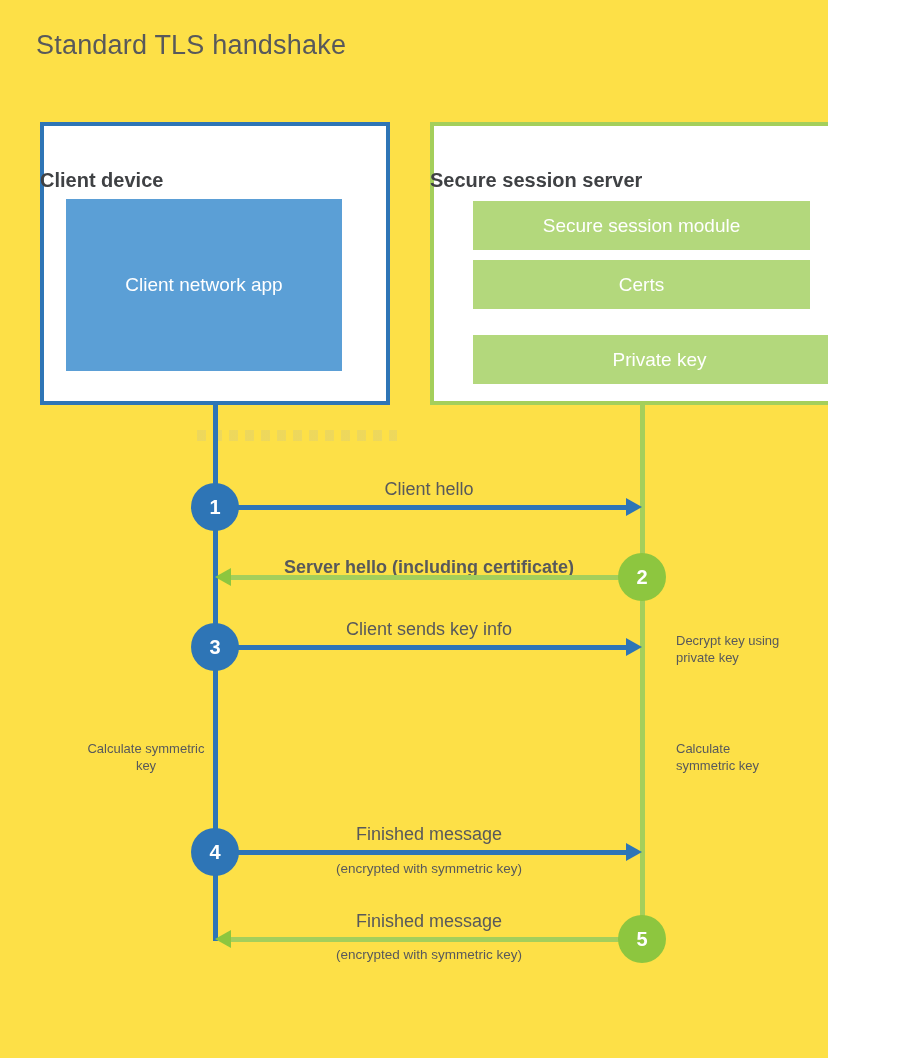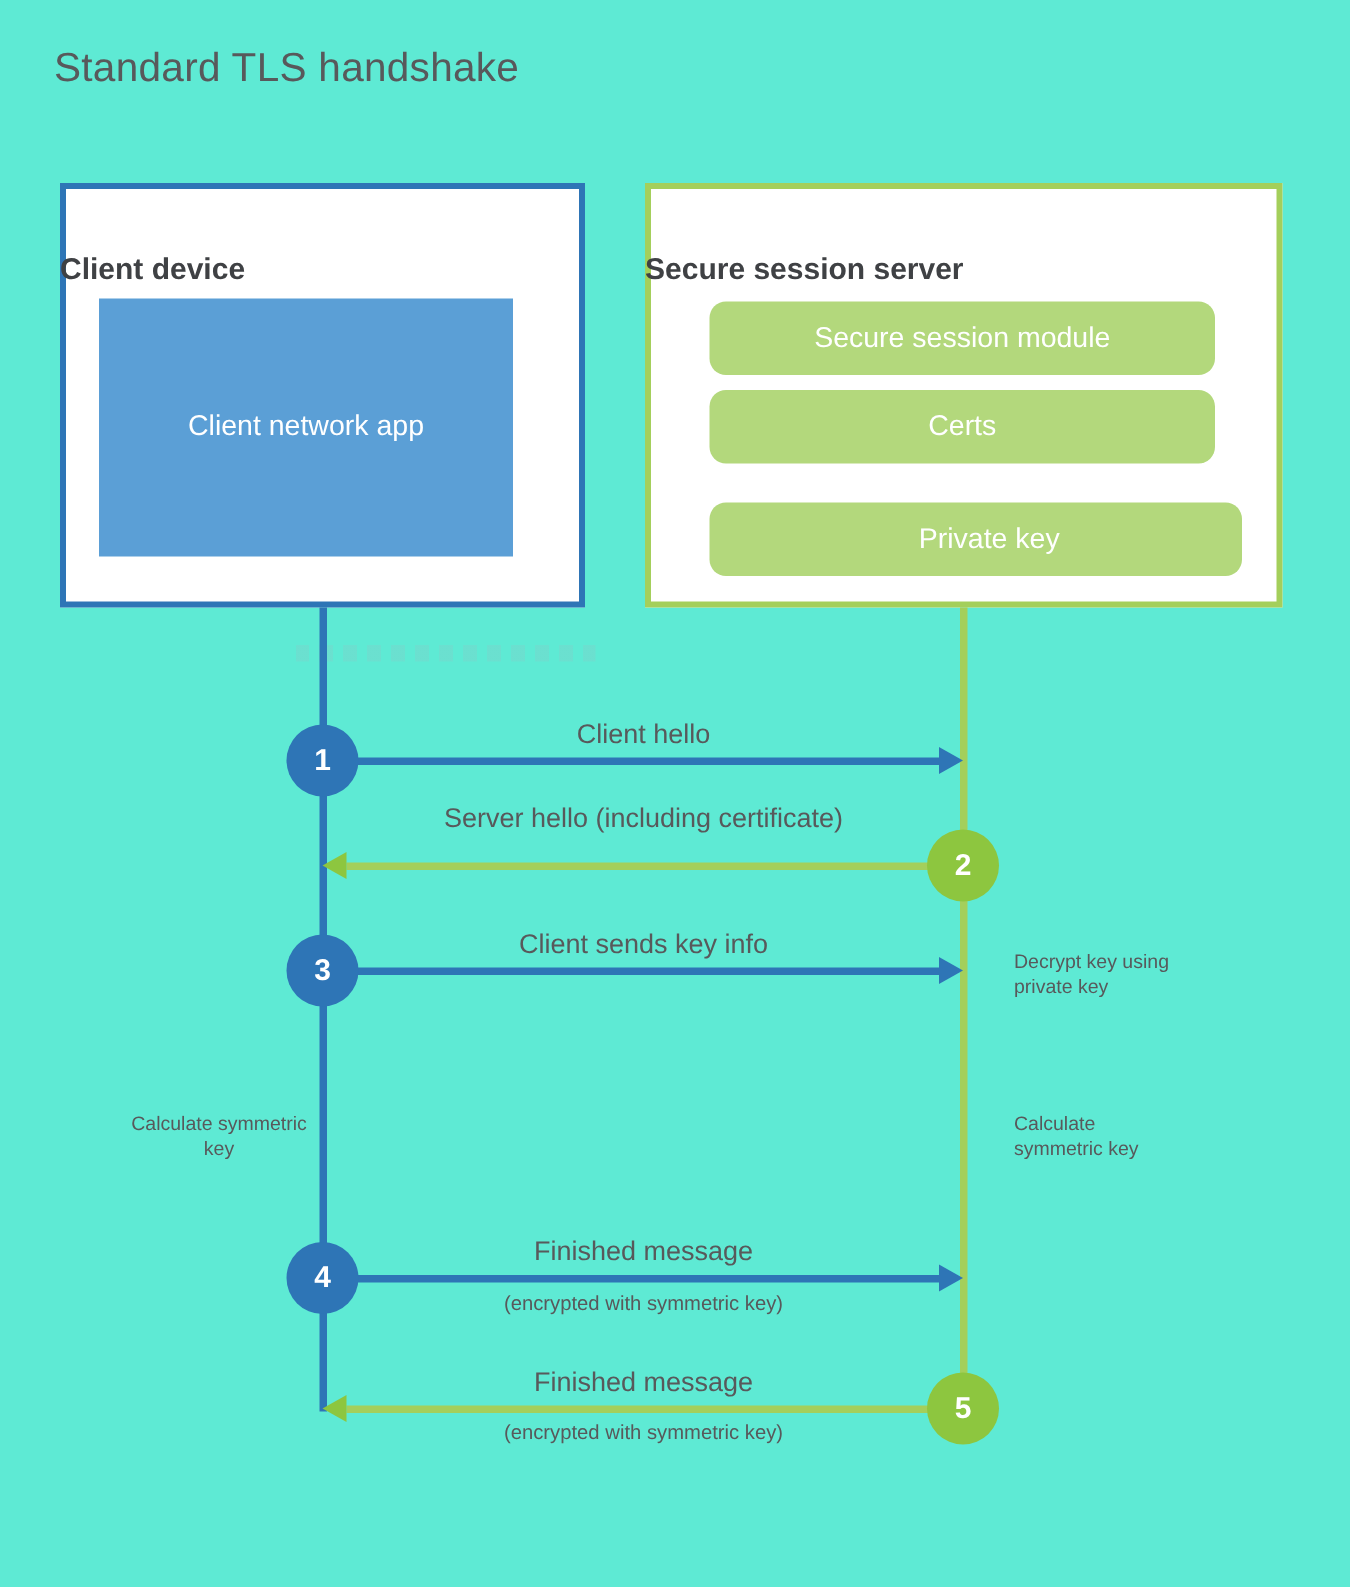--- a/index.html
+++ b/index.html
@@ -6,21 +6,21 @@
     --blue:#2e75b6;
     --blue-fill:#5b9fd6;
     --green:#8dc63f;
     --green-line:#a4cf5b;
     --green-fill:#b3d87c;
     --text-dark:#3f4144;
     --text-gray:#58595b;
   }
   html,body{margin:0;padding:0;background:#ffffff;}
   #canvas{
-    position:relative;width:900px;height:1058px;background:#5eead4;overflow:hidden;
+    position:relative;width:828px;height:1058px;background:#fde047;overflow:hidden;
     font-family:"Liberation Sans","DejaVu Sans",sans-serif;
   }
   .abs{position:absolute;}
   #title{
     left:36px;top:30px;font-size:27px;font-weight:300;color:var(--text-gray);
     letter-spacing:0.2px;
   }
   
   .actor-box{border:4px solid;background:#fff;box-sizing:border-box;}
   #client-box{left:40px;top:122px;width:350px;height:283px;border-color:var(--blue);}
@@ -31,21 +31,21 @@
   #client-heading{left:40px;top:149px;width:350px;}
   #server-heading{left:430px;top:149px;width:425px;}
   #client-app{
     left:66px;top:199px;width:276px;height:172px;background:var(--blue-fill);
     display:flex;align-items:center;justify-content:center;text-align:center;
     color:#ffffff;font-size:19px;line-height:1.45;
   }
   #client-app span{display:inline-block;max-width:180px;}
   .server-module{
     left:473px;width:337px;height:49px;background:var(--green-fill);
-    color:#ffffff;font-size:19px;text-align:center;line-height:49px;border-radius:11px;
+    color:#ffffff;font-size:19px;text-align:center;line-height:49px;
   }
   #module-0{top:201px;}
   #module-1{top:260px;}
   #module-2{top:335px;padding-left:18px;}
   
   #ghost-dashes{
     left:197px;top:430px;width:200px;height:11px;
     background:repeating-linear-gradient(90deg,rgba(165,178,188,0.18) 0 9px,transparent 9px 16px);
   }
   
@@ -79,21 +79,21 @@
   #circle-3{left:191px;top:623px;}
   #circle-4{left:191px;top:828px;}
   #circle-5{left:618px;top:915px;}
   
   #shaft-1{top:505px;} #head-1{top:498px;}
   #shaft-2{top:575px;} #head-2{top:568px;}
   #shaft-3{top:645px;} #head-3{top:638px;}
   #shaft-4{top:850px;} #head-4{top:843px;}
   #shaft-5{top:937px;} #head-5{top:930px;}
   #label-1{top:478px;}
-  #label-2{top:534px;}
+  #label-2{top:556px;font-weight:bold;}
   #label-3{top:618px;}
   #sub-3{top:655px;}
   #label-4{top:823px;}
   #sub-4{top:860px;}
   #label-5{top:910px;}
   #sub-5{top:946px;}
   
   .side-note{font-size:13px;color:var(--text-gray);line-height:17px;z-index:2;}
   #note-decrypt{left:676px;top:632px;width:145px;text-align:left;}
   #note-calc-left{left:86px;top:740px;width:120px;text-align:center;}

